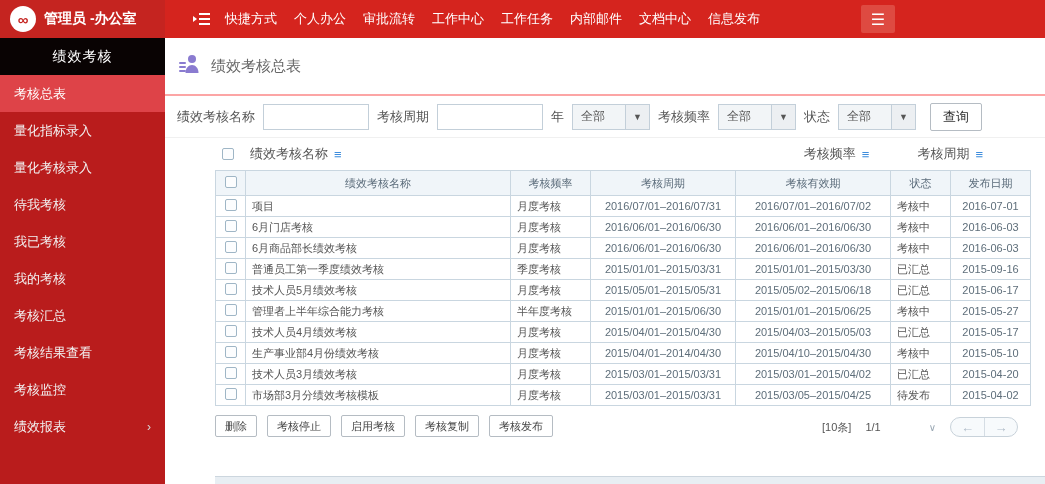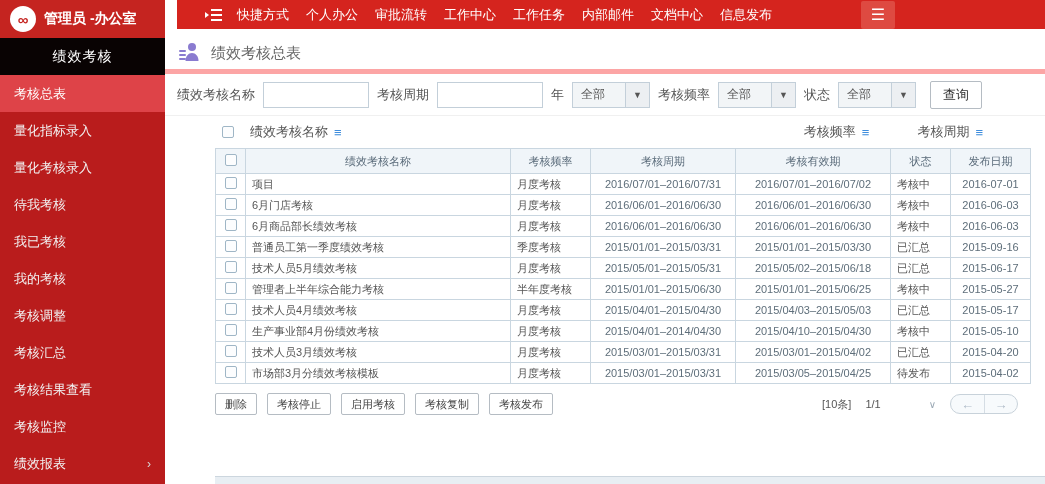--- a/index.html
+++ b/index.html
@@ -4,37 +4,37 @@
 <style>
   * { margin:0; padding:0; box-sizing:border-box; }
   html,body { width:1045px; height:484px; font-family:"Liberation Sans","DejaVu Sans",sans-serif; background:#fff; overflow:hidden; }
   .app { position:relative; width:1045px; height:484px; background:#fff; }
 
   
   .topbar { position:absolute; top:0; left:0; width:1045px; height:38px; display:flex; }
   .topbar-left { width:165px; height:38px; background:#c52420; display:flex; align-items:center; padding-left:10px; gap:8px; }
   .logo-badge { width:26px; height:26px; border-radius:50%; background:#fff; display:flex; align-items:center; justify-content:center; color:#c52420; font-weight:bold; font-size:15px; flex:0 0 auto; }
   .topbar-user { color:#fff; font-size:14px; font-weight:600; white-space:nowrap; }
-  .topbar-right { flex:1; height:29px; background:#d5241e; display:flex; align-items:center;margin-left:12px; }
+  .topbar-right { flex:1; height:38px; background:#d5241e; display:flex; align-items:center; }
   .collapse-icon { margin-left:28px; margin-right:14px; display:flex; align-items:center; }
   .nav-items { display:flex; align-items:center; gap:17px; }
   .nav-item { color:#fff; font-size:13px; cursor:pointer; white-space:nowrap; }
   .hamburger-box { margin-left:auto; margin-right:150px; width:34px; height:28px; background:#de4a41; border-radius:2px; display:flex; align-items:center; justify-content:center; color:#fff; font-size:16px; cursor:pointer; }
 
   
   .sidebar { position:absolute; top:38px; left:0; width:165px; height:446px; background:#b91c1c; }
   .sidebar-header { height:37px; background:#090303; color:#fff; font-size:14px; display:flex; align-items:center; justify-content:center; letter-spacing:1px; }
   .side-item { height:37px; display:flex; align-items:center; padding:0 14px; color:#f2f2f2; font-size:13px; cursor:pointer; }
   .side-item.active { background:#de4348; color:#fff; }
   .side-chevron { margin-left:auto; color:#d8d8d8; font-size:12px; }
 
   
   .main { position:absolute; top:38px; left:165px; width:880px; height:446px; background:#fff; }
 
-  .title-row { height:36px; display:flex; align-items:center; padding-left:14px; gap:10px; border-bottom:5px solid #fca5a5; }
+  .title-row { height:58px; display:flex; align-items:center; padding-left:14px; gap:10px; border-bottom:2px solid #fca5a5; }
   .title-text { color:#666; font-size:15px; }
 
   .filter-row { height:42px; display:flex; align-items:center; padding-left:12px; gap:8px; border-bottom:1px solid #f0f0f0; }
   .f-label { color:#555; font-size:13px; white-space:nowrap; }
   .f-input { width:106px; height:26px; border:1px solid #c3cfd9; background:#fff; font-size:12px; padding:0 5px; color:#444; outline:none; }
   .f-select { display:flex; height:26px; border:1px solid #c3cfd9; background:#f2f5f7; cursor:pointer; }
   .f-select .val { display:flex; align-items:center; padding:0 8px; font-size:12px; color:#555; min-width:52px; }
   .f-select .arrow-btn { width:24px; border-left:1px solid #c3cfd9; background:#eceff2; display:flex; align-items:center; justify-content:center; color:#555; font-size:9px; }
   .search-btn { margin-left:6px; height:28px; padding:0 12px; background:#fff; border:1px solid #b5bcc3; border-radius:2px; font-size:13px; color:#333; cursor:pointer; }
 
@@ -52,21 +52,21 @@
   
   .table-wrap { margin-left:50px; width:815px; }
   table { border-collapse:collapse; table-layout:fixed; width:815px; }
   th, td { border:1px solid #c9d6e0; font-size:11px; overflow:hidden; white-space:nowrap; }
   th { background:#f0f5f9; color:#5a6b7a; font-weight:normal; height:25px; text-align:center; }
   td { height:21px; color:#555; padding:0 6px; background:#fff; }
   td.c { text-align:center; padding:0 2px; color:#5e6e7a; }
   td.chk, th.chk { text-align:center; padding:0; }
 
   
-  .actions-row { margin-left:50px; width:815px; margin-top:9px; display:flex; align-items:center; gap:10px; }
+  .actions-row { margin-left:50px; width:815px; margin-top:9px; display:flex; align-items:flex-end; gap:10px; }
   .action-btn { height:22px; padding:0 9px; background:#fff; border:1px solid #b5bcc3; border-radius:2px; font-size:11px; color:#444; cursor:pointer; }
   .pager { margin-left:auto; display:flex; align-items:center; gap:14px; padding-right:12px; }
   .pager-count, .pager-page { font-size:11px; color:#555; }
   .pager-caret { color:#9aa8b4; font-size:10px; margin-left:34px; cursor:pointer; }
   .pager-pill { display:flex; height:20px; border:1px solid #c8d2da; border-radius:10px; background:#f7fafc; overflow:hidden; }
   .pager-arrow { width:33px; display:flex; align-items:center; justify-content:center; color:#b0bcc8; font-size:13px; cursor:pointer; }
   .pager-arrow + .pager-arrow { border-left:1px solid #d5dde4; }
 
   .bottom-strip { position:absolute; left:215px; right:0; bottom:0; height:8px; background:#e8eef3; border-top:1px solid #ccd6de; }
 </style>
@@ -118,23 +118,20 @@
           <span>量化考核录入</span>
         </div>
         <div class="side-item">
           <span>待我考核</span>
         </div>
         <div class="side-item">
           <span>我已考核</span>
         </div>
         <div class="side-item">
           <span>我的考核</span>
-        </div>
-        <div class="side-item">
-          <span>考核调整</span>
         </div>
         <div class="side-item">
           <span>考核汇总</span>
         </div>
         <div class="side-item">
           <span>考核结果查看</span>
         </div>
         <div class="side-item">
           <span>考核监控</span>
         </div>

